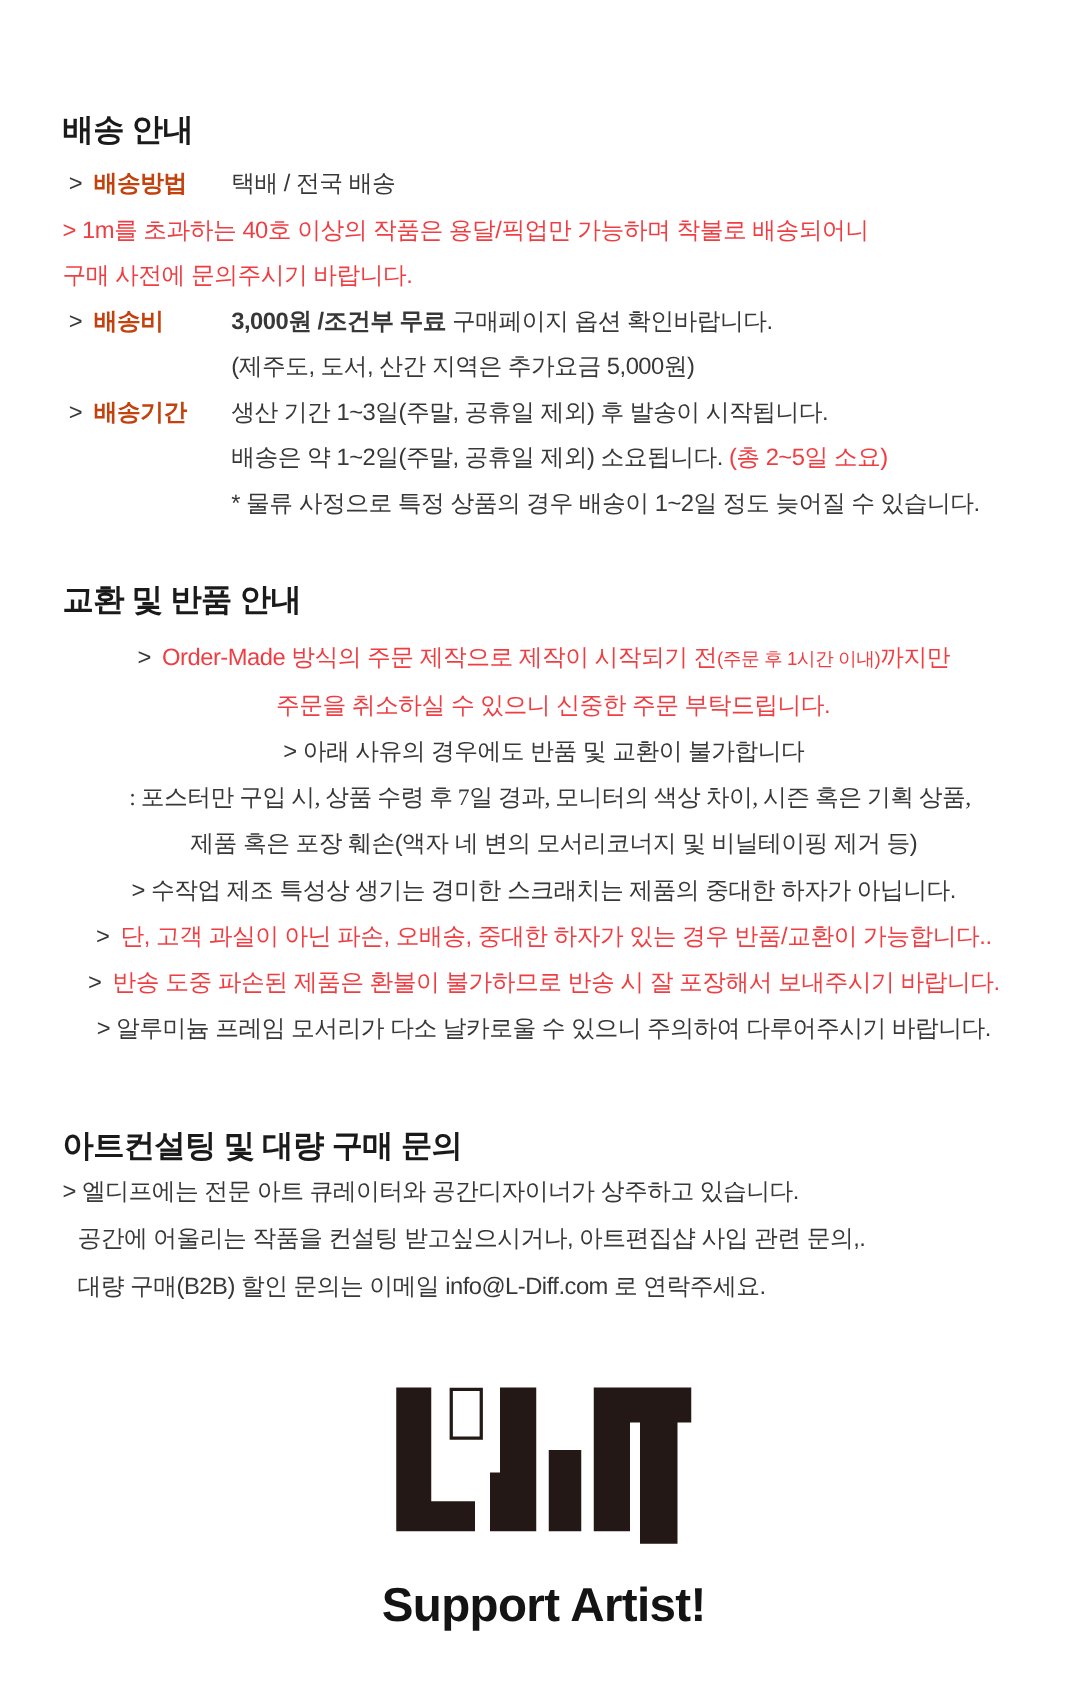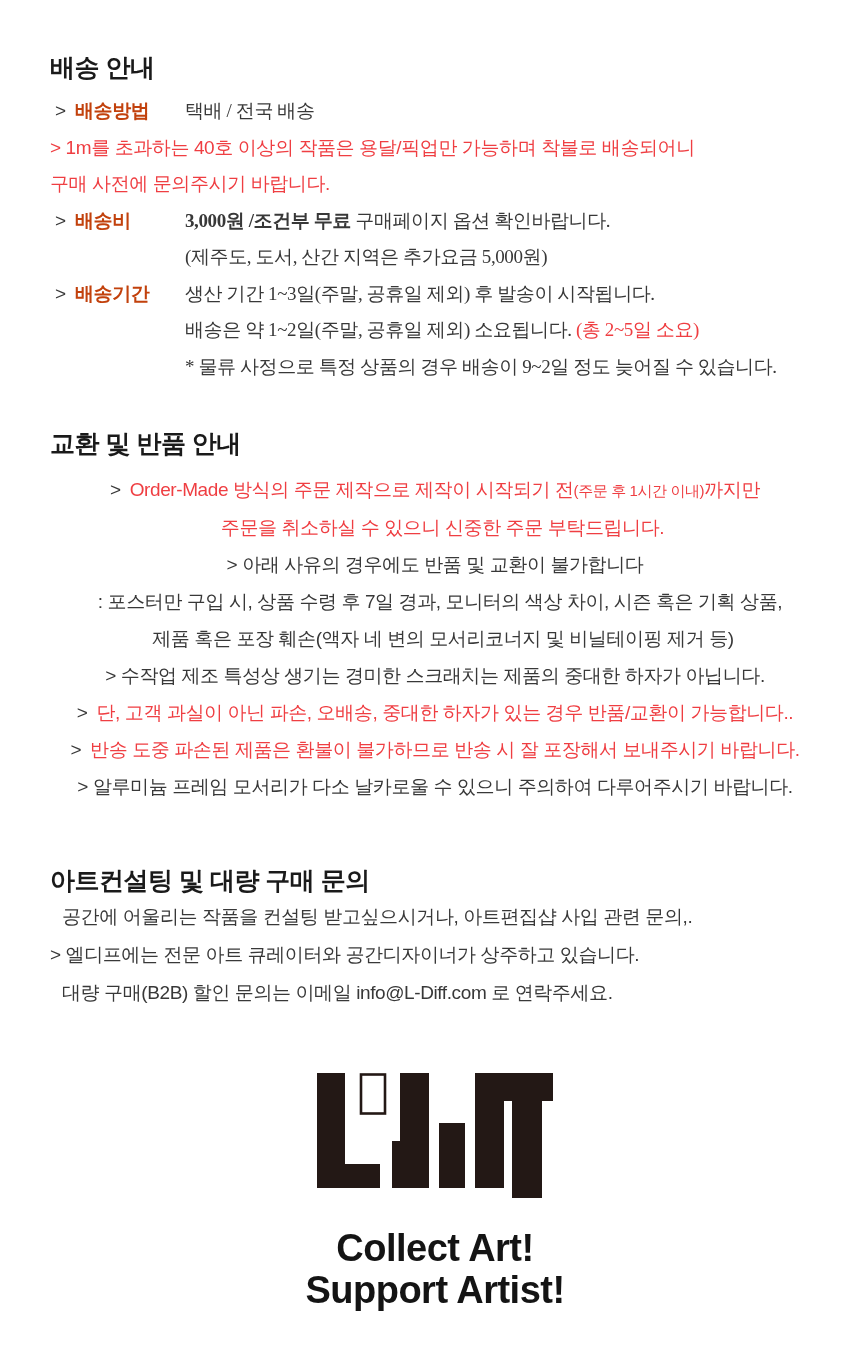--- a/index.html
+++ b/index.html
@@ -1,41 +1,41 @@
 <!DOCTYPE html>
 <html><head>
 <meta charset="utf-8">
 <style>
   html,body{margin:0;padding:0;background:#ffffff;}
   body{
     width:860px;height:1356px;overflow:hidden;
     font-family:"Liberation Sans","DejaVu Sans",sans-serif;
     color:#383838;
   }
-  .page{box-sizing:border-box;width:860px;height:1124px;padding:53px 40px 0 50px;background:#fff;}
+  .page{box-sizing:border-box;width:860px;height:1124px;padding:90px 40px 0 50px;background:#fff;}
 
   .sec-title{
     font-size:25px;font-weight:bold;color:#1a1a1a;
     margin:0 0 12px 0;line-height:28px;letter-spacing:-0.5px;
   }
   .ln{font-size:19px;line-height:36.5px;letter-spacing:-0.4px;white-space:nowrap;}
   .sec-returns .ln{line-height:37px;text-align:center;}
   .sec-consult .ln{line-height:38px;}
 
   .row{display:flex;align-items:flex-start;}
   .marker{flex:0 0 25px;padding-left:5px;box-sizing:border-box;color:#383838;}
   .rlabel{flex:0 0 110px;font-weight:bold;color:#c2410c;}
-  .rvalue{flex:1;font-family:Liberation Serif, serif;}
+  .rvalue{flex:1;}
 
   .red{color:#ef3e42;}
   .bold{font-weight:bold;}
   .small{font-size:15px;}
   .rmark{display:inline-block;margin-right:9px;color:#383838;}
 
-  .ind10{padding-left:10px;}
+  .ind10{padding-left:10px;font-family:Liberation Serif, serif;}
   .ind12{padding-left:12px;}
   .ind15{padding-left:15px;}
   .ind16{padding-left:16px;}
 
   .sec-returns{margin-top:44px;}
   .sec-returns .sec-title{margin-bottom:14px;}
   .sec-consult{margin-top:61px;}
   .sec-consult .sec-title{margin-bottom:4px;}
 
   .footer{margin-top:0;}
@@ -69,55 +69,54 @@
         <div>(제주도, 도서, 산간 지역은 추가요금 5,000원)</div>
       </span>
     </div>
 
     <div class="ln row">
       <span class="marker">&gt;</span>
       <span class="rlabel">배송기간</span>
       <span class="rvalue">
         <div>생산 기간 1~3일(주말, 공휴일 제외) 후 발송이 시작됩니다.</div>
         <div><span>배송은 약 1~2일(주말, 공휴일 제외) 소요됩니다. </span><span class="red">(총 2~5일 소요)</span></div>
-        <div>* 물류 사정으로 특정 상품의 경우 배송이 9~2일 정도 늦어질 수 있습니다.</div>
+        <div>* 물류 사정으로 특정 상품의 경우 배송이 1~2일 정도 늦어질 수 있습니다.</div>
       </span>
     </div>
   </section>
 
   <section class="sec sec-returns">
     <h2 class="sec-title">교환 및 반품 안내</h2>
 
     <div class="ln"><span class="rmark">&gt;</span><span class="red">Order-Made 방식의 주문 제작으로 제작이 시작되기 전</span><span class="red small">(주문 후 1시간 이내)</span><span class="red">까지만</span></div>
     <div class="ln red ind15">주문을 취소하실 수 있으니 신중한 주문 부탁드립니다.</div>
     <div class="ln">&gt; 아래 사유의 경우에도 반품 및 교환이 불가합니다</div>
     <div class="ln ind10">: 포스터만 구입 시, 상품 수령 후 7일 경과, 모니터의 색상 차이, 시즌 혹은 기획 상품,</div>
     <div class="ln ind16">제품 혹은 포장 훼손(액자 네 변의 모서리코너지 및 비닐테이핑 제거 등)</div>
     <div class="ln">&gt; 수작업 제조 특성상 생기는 경미한 스크래치는 제품의 중대한 하자가 아닙니다.</div>
     <div class="ln"><span class="rmark">&gt;</span><span class="red">단, 고객 과실이 아닌 파손, 오배송, 중대한 하자가 있는 경우 반품/교환이 가능합니다..</span></div>
     <div class="ln"><span class="rmark">&gt;</span><span class="red">반송 도중 파손된 제품은 환불이 불가하므로 반송 시 잘 포장해서 보내주시기 바랍니다.</span></div>
     <div class="ln">&gt; 알루미늄 프레임 모서리가 다소 날카로울 수 있으니 주의하여 다루어주시기 바랍니다.</div>
   </section>
 
   <section class="sec sec-consult">
     <h2 class="sec-title">아트컨설팅 및 대량 구매 문의</h2>
+    <div class="ln">&gt; 엘디프에는 전문 아트 큐레이터와 공간디자이너가 상주하고 있습니다.</div>
     <div class="ln ind12">공간에 어울리는 작품을 컨설팅 받고싶으시거나, 아트편집샵 사입 관련 문의,.</div>
-    <div class="ln">&gt; 엘디프에는 전문 아트 큐레이터와 공간디자이너가 상주하고 있습니다.</div>
     <div class="ln ind12">대량 구매(B2B) 할인 문의는 이메일 info@L-Diff.com 로 연락주세요.</div>
   </section>
 
   <footer class="footer">
     <svg class="logo" width="240" height="130" viewBox="0 0 240 130" xmlns="http://www.w3.org/2000/svg">
       <g fill="#231815">
         <path d="M2,2 L30,2 L30,93 L65,93 L65,117 L2,117 Z"></path>
         <rect x="46" y="3.5" width="24" height="39" fill="#ffffff" stroke="#231815" stroke-width="2.6"></rect>
         <path d="M85,2 L114,2 L114,117 L77,117 L77,70 L85,70 Z"></path>
         <rect x="124" y="52" width="26" height="65"></rect>
         <path d="M160,2 L238,2 L238,30 L227,30 L227,127 L197,127 L197,30 L189,30 L189,117 L160,117 Z"></path>
       </g>
     </svg>
     <div class="slogan">
-      <div>Collect Art!</div>
       <div>Support Artist!</div>
     </div>
   </footer>
 
 </div>
 
 </body></html>

